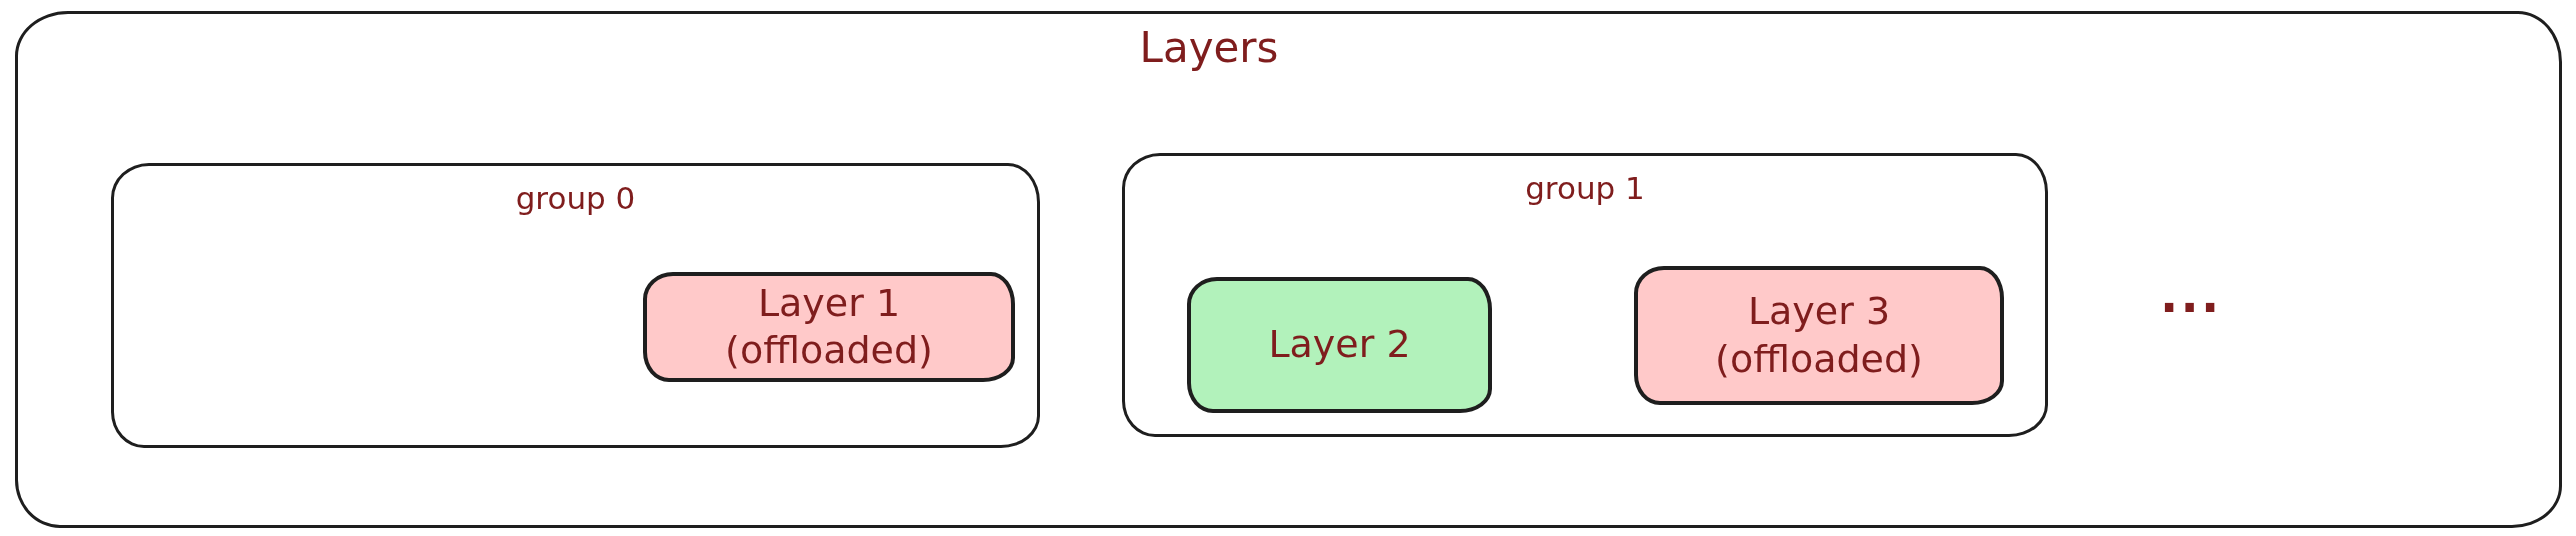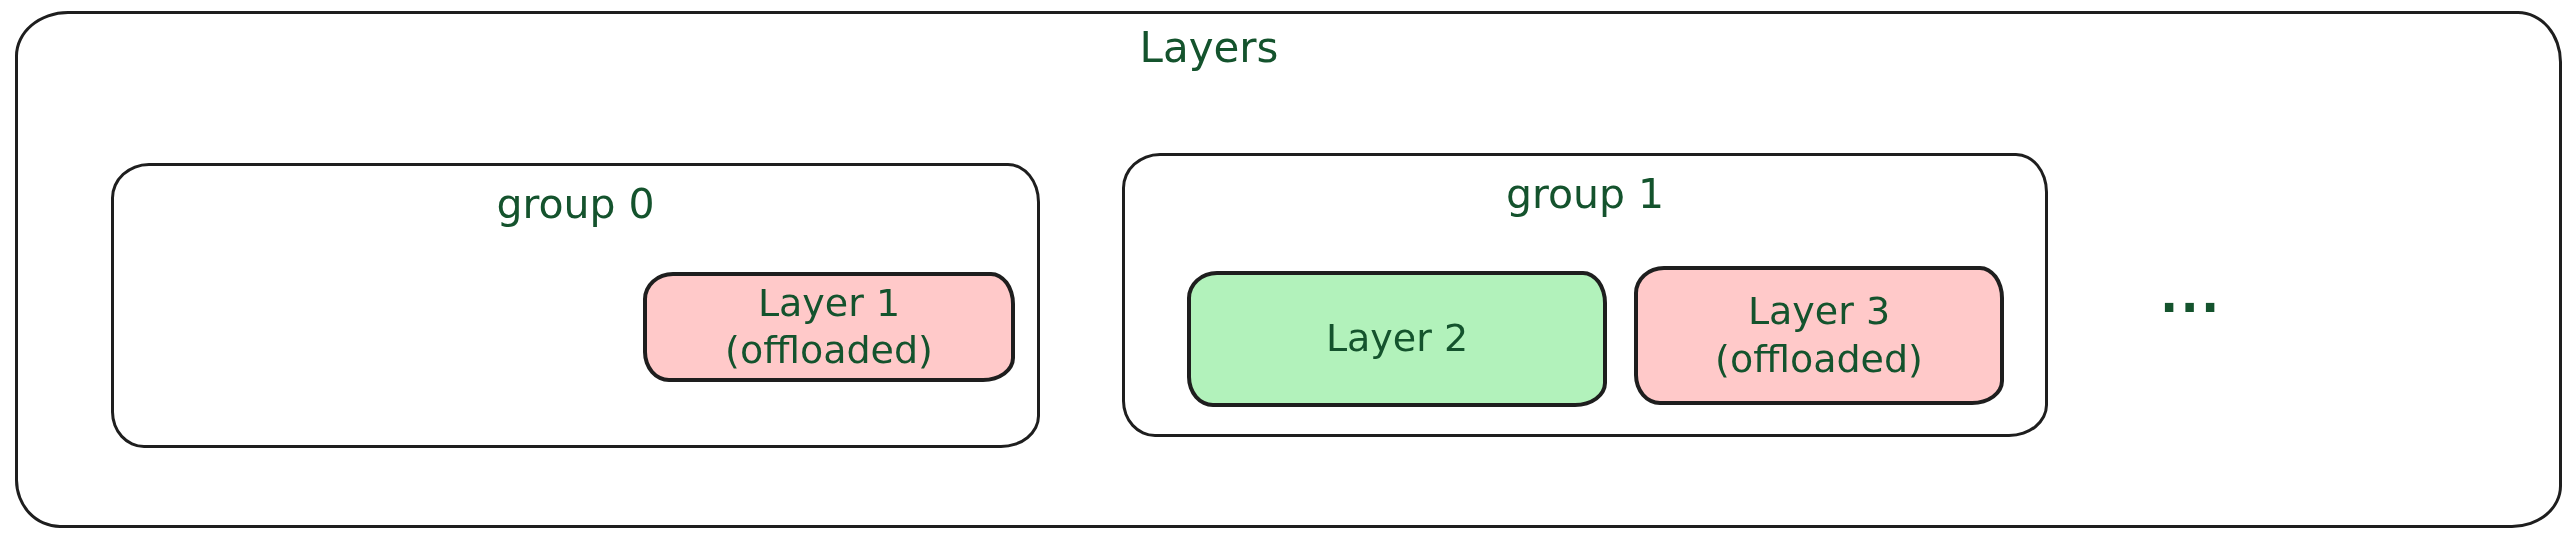--- a/index.html
+++ b/index.html
@@ -6,21 +6,21 @@
     margin: 0;
     padding: 0;
     background: #ffffff;
   }
   .canvas {
     position: relative;
     width: 2576px;
     height: 536px;
     background: #ffffff;
     font-family: "DejaVu Sans", sans-serif;
-    color: #14532d;
+    color: #7f1d1d;
     overflow: hidden;
   }
   .sketch-box {
     position: absolute;
     box-sizing: border-box;
     background: transparent;
     border: 3.8px solid #1e1e1e;
   }
   .outer-box {
     left: 15px;
@@ -51,41 +51,41 @@
     left: 1122px;
     top: 153px;
     width: 926px;
     height: 284px;
   }
   .group-label {
     position: absolute;
     top: 13.6px;
     left: 50%;
     transform: translateX(-50%);
-    font-size: 41px;
+    font-size: 31px;
     white-space: nowrap;
   }
   .layer-box {
     position: absolute;
     box-sizing: border-box;
     border: 4.5px solid #1e1e1e;
     border-radius: 30px 24px 32px 26px / 27px 32px 24px 30px;
     display: flex;
     flex-direction: column;
     align-items: center;
     justify-content: center;
     text-align: center;
     font-size: 38px;
     line-height: 1.25;
   }
   .layer-box.active { background: #b2f2bb; }
   .layer-box.offloaded { background: #ffc9c9; }
   #layer-0 { left: 80px; top: 112px; width: 369px; height: 136px; }
   #layer-1 { left: 529px; top: 106px; width: 372px; height: 110px; }
-  #layer-2 { left: 62px;  top: 115px; width: 420px; height: 136px; }
+  #layer-2 { left: 62px;  top: 121px; width: 305px; height: 136px; }
   #layer-3 { left: 509px; top: 110px; width: 370px; height: 139px; }
   .layer-line { display: block; }
   .ellipsis {
     position: absolute;
     left: 2160px;
     top: 271px;
     font-size: 48px;
     font-weight: bold;
     letter-spacing: 2.3px;
     line-height: 1;

